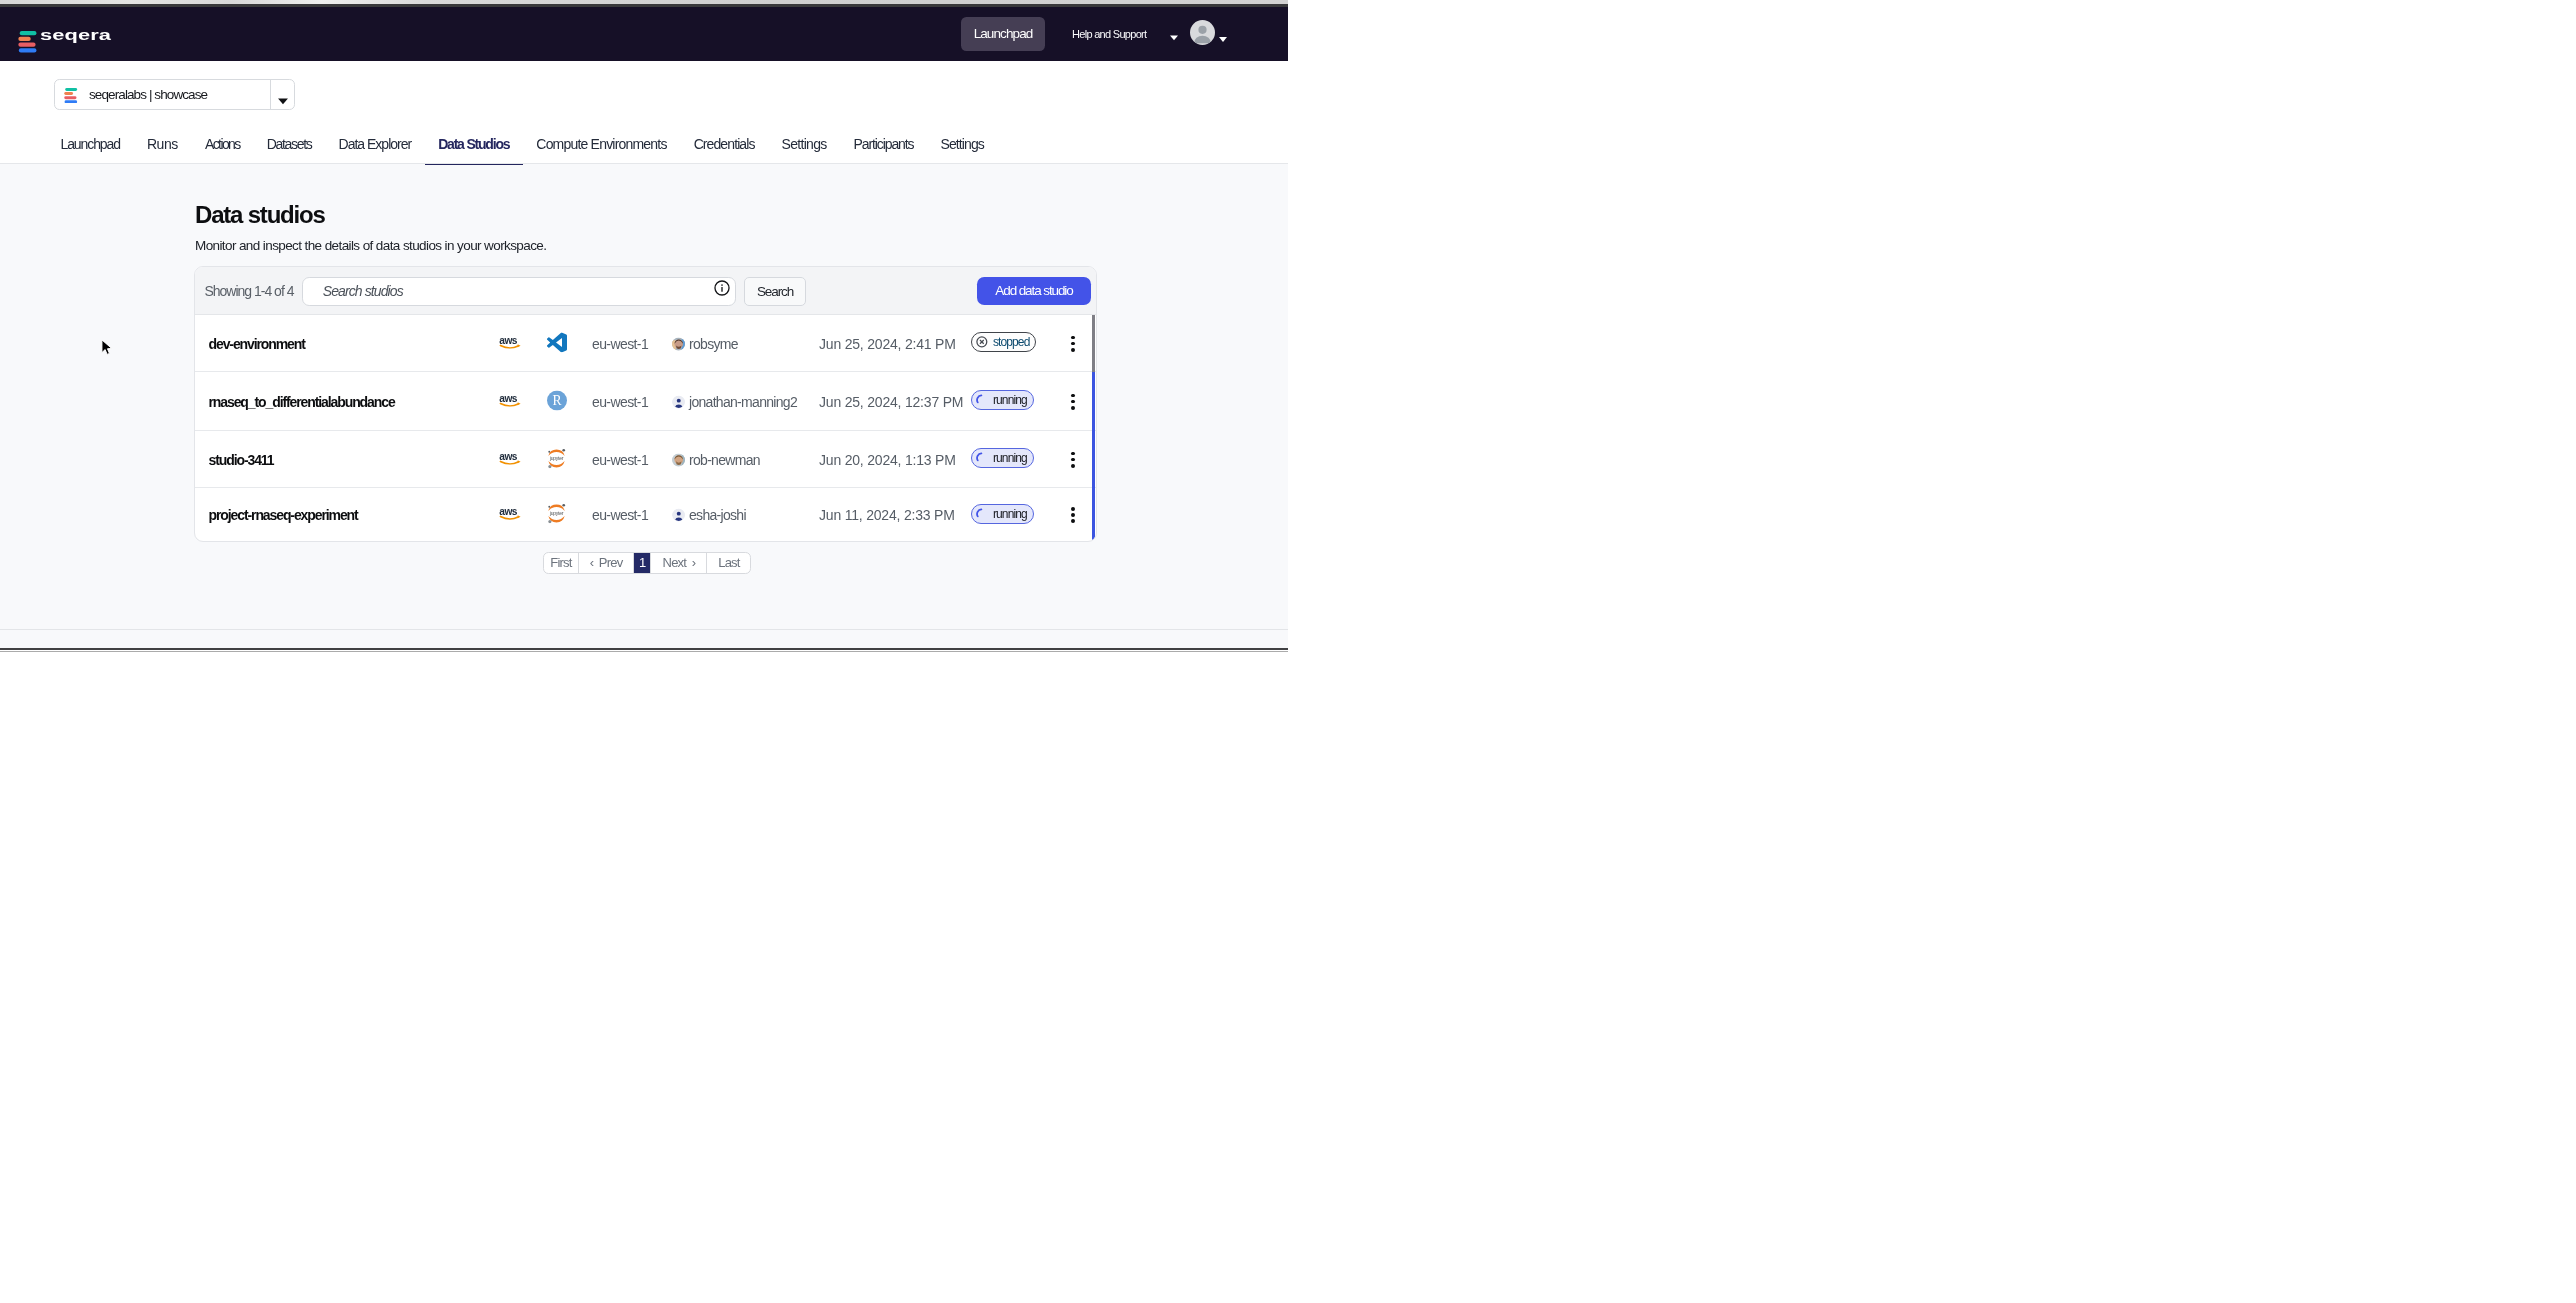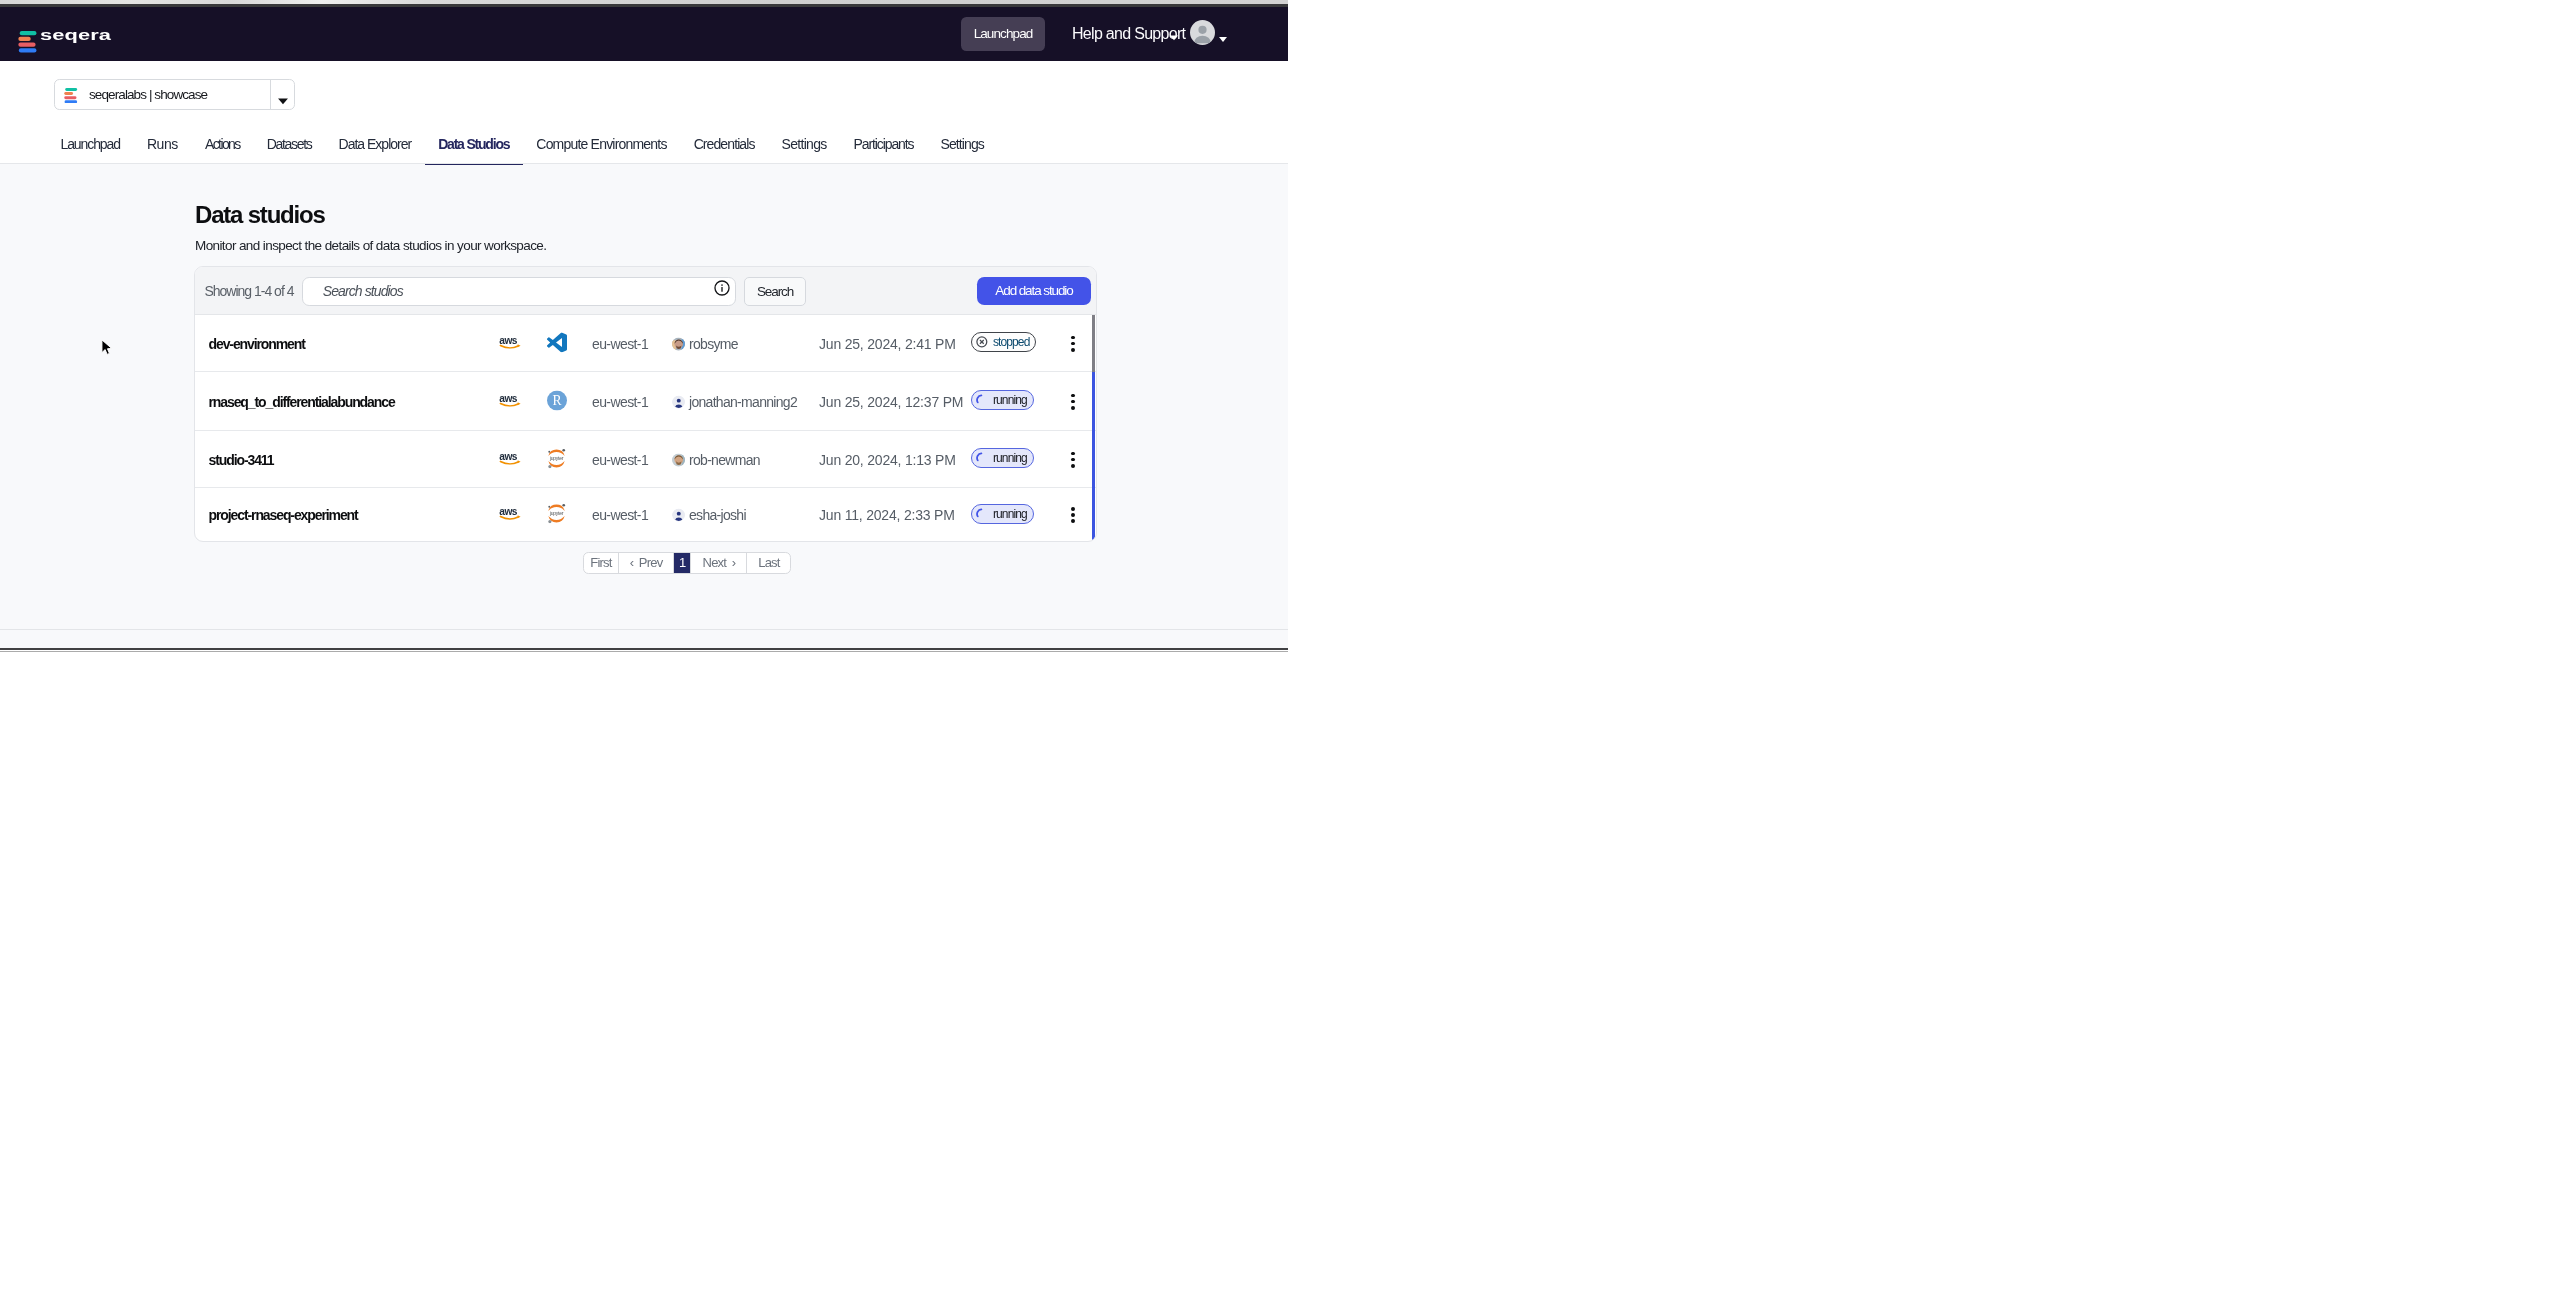--- a/index.html
+++ b/index.html
@@ -13,21 +13,21 @@
 #stripdark { position:absolute; left:0; top:4px; width:1288px; height:3.4px; background:#39393b; }
 #stripbot1 { position:absolute; left:0; top:648px; width:1288px; height:2.3px; background:#414143; }
 #stripbot2 { position:absolute; left:0; top:651px; width:1288px; height:0.8px; background:#ababab; }
 
 
 #navbar { position:absolute; left:0; top:7.4px; width:1288px; height:54px; background:#161027;padding-left:11px; }
 #logo { position:absolute; left:18px; top:24px; }
 #logoword { position:absolute; left:40px; top:21px; color:#fff; font-size:23px; font-weight:700; letter-spacing:0.1px; line-height:23px; transform:scale(0.95,0.62); transform-origin:0 0; }
 #btn-launchpad { position:absolute; left:961px; top:9.2px; width:84px; height:34px; background:#453e54;
   border-radius:5.4px; color:#fff; font-size:13.5px; text-align:center; line-height:34px; letter-spacing:-0.9px; }
-#help { position:absolute; left:1072px; top:0; height:54px; line-height:54px; color:#fbfbfd; font-size:16px; letter-spacing:-0.7px; }
+#help { position:absolute; left:1072px; top:0; height:54px; line-height:54px; color:#fbfbfd; font-size:11px; letter-spacing:-0.7px; }
 #helpcaret { position:absolute; left:1170px; top:21px; }
 #avatar-nav { position:absolute; left:1190px; top:12.6px; width:25px; height:25px; border-radius:50%; background:#d9dadd; overflow:hidden; }
 #avcaret { position:absolute; left:1219px; top:22px; }
 
 
 #wsel { position:absolute; left:54px; top:79px; width:241px; height:31px; border:0.9px solid #d7dade; border-radius:5.4px; background:#fff; }
 #wsel .divider { position:absolute; left:215px; top:0; width:0.9px; height:30px; background:#d7dade; }
 #wsel .icon { position:absolute; left:9px; top:8px; }
 #wsel .txt { position:absolute; left:34px; top:0; line-height:30px; font-size:13.5px; color:#16181d; letter-spacing:-0.9px; }
 #wsel .caret { position:absolute; left:223px; top:11.7px; }
@@ -73,21 +73,21 @@
 .dot { width:3.9px; height:3.9px; border-radius:50%; background:#0e0f11; margin:2.2px auto 0 auto; }
 .vc { top:50%; transform:translateY(-50%); }
 .row .rname.vc, .row .rregion.vc, .row .ruser.vc, .row .rdate.vc { line-height:18px; }
 
 
 #sb-grey { position:absolute; left:897px; top:48px; width:3.4px; height:57px; background:#7f7f86; }
 #sb-blue { position:absolute; left:897px; top:105px; width:3.4px; height:170px; background:#3c55e0; }
 
 
 #pager { position:absolute; left:543px; top:552px; height:22px; display:flex; background:#fff;
-  border:0.9px solid #d8dade; border-radius:5.4px; font-size:13px; color:#6c737d; letter-spacing:-0.8px;margin-left:40px; }
+  border:0.9px solid #d8dade; border-radius:5.4px; font-size:13px; color:#6c737d; letter-spacing:-0.8px; }
 #pager .pbtn { line-height:20px; text-align:center; border-right:0.9px solid #d8dade; white-space:nowrap; }
 #pager .pbtn:last-child { border-right:none; }
 #pager .pcur { background:#242a66; color:#fff; }
 
 #footer { position:absolute; left:0; top:629px; width:1288px; height:19.3px; background:#f8f9fb; border-top:0.9px solid #e3e5e8; }
 
 
 #cursor { position:absolute; left:101px; top:339px; }
 </style>
 </head>

